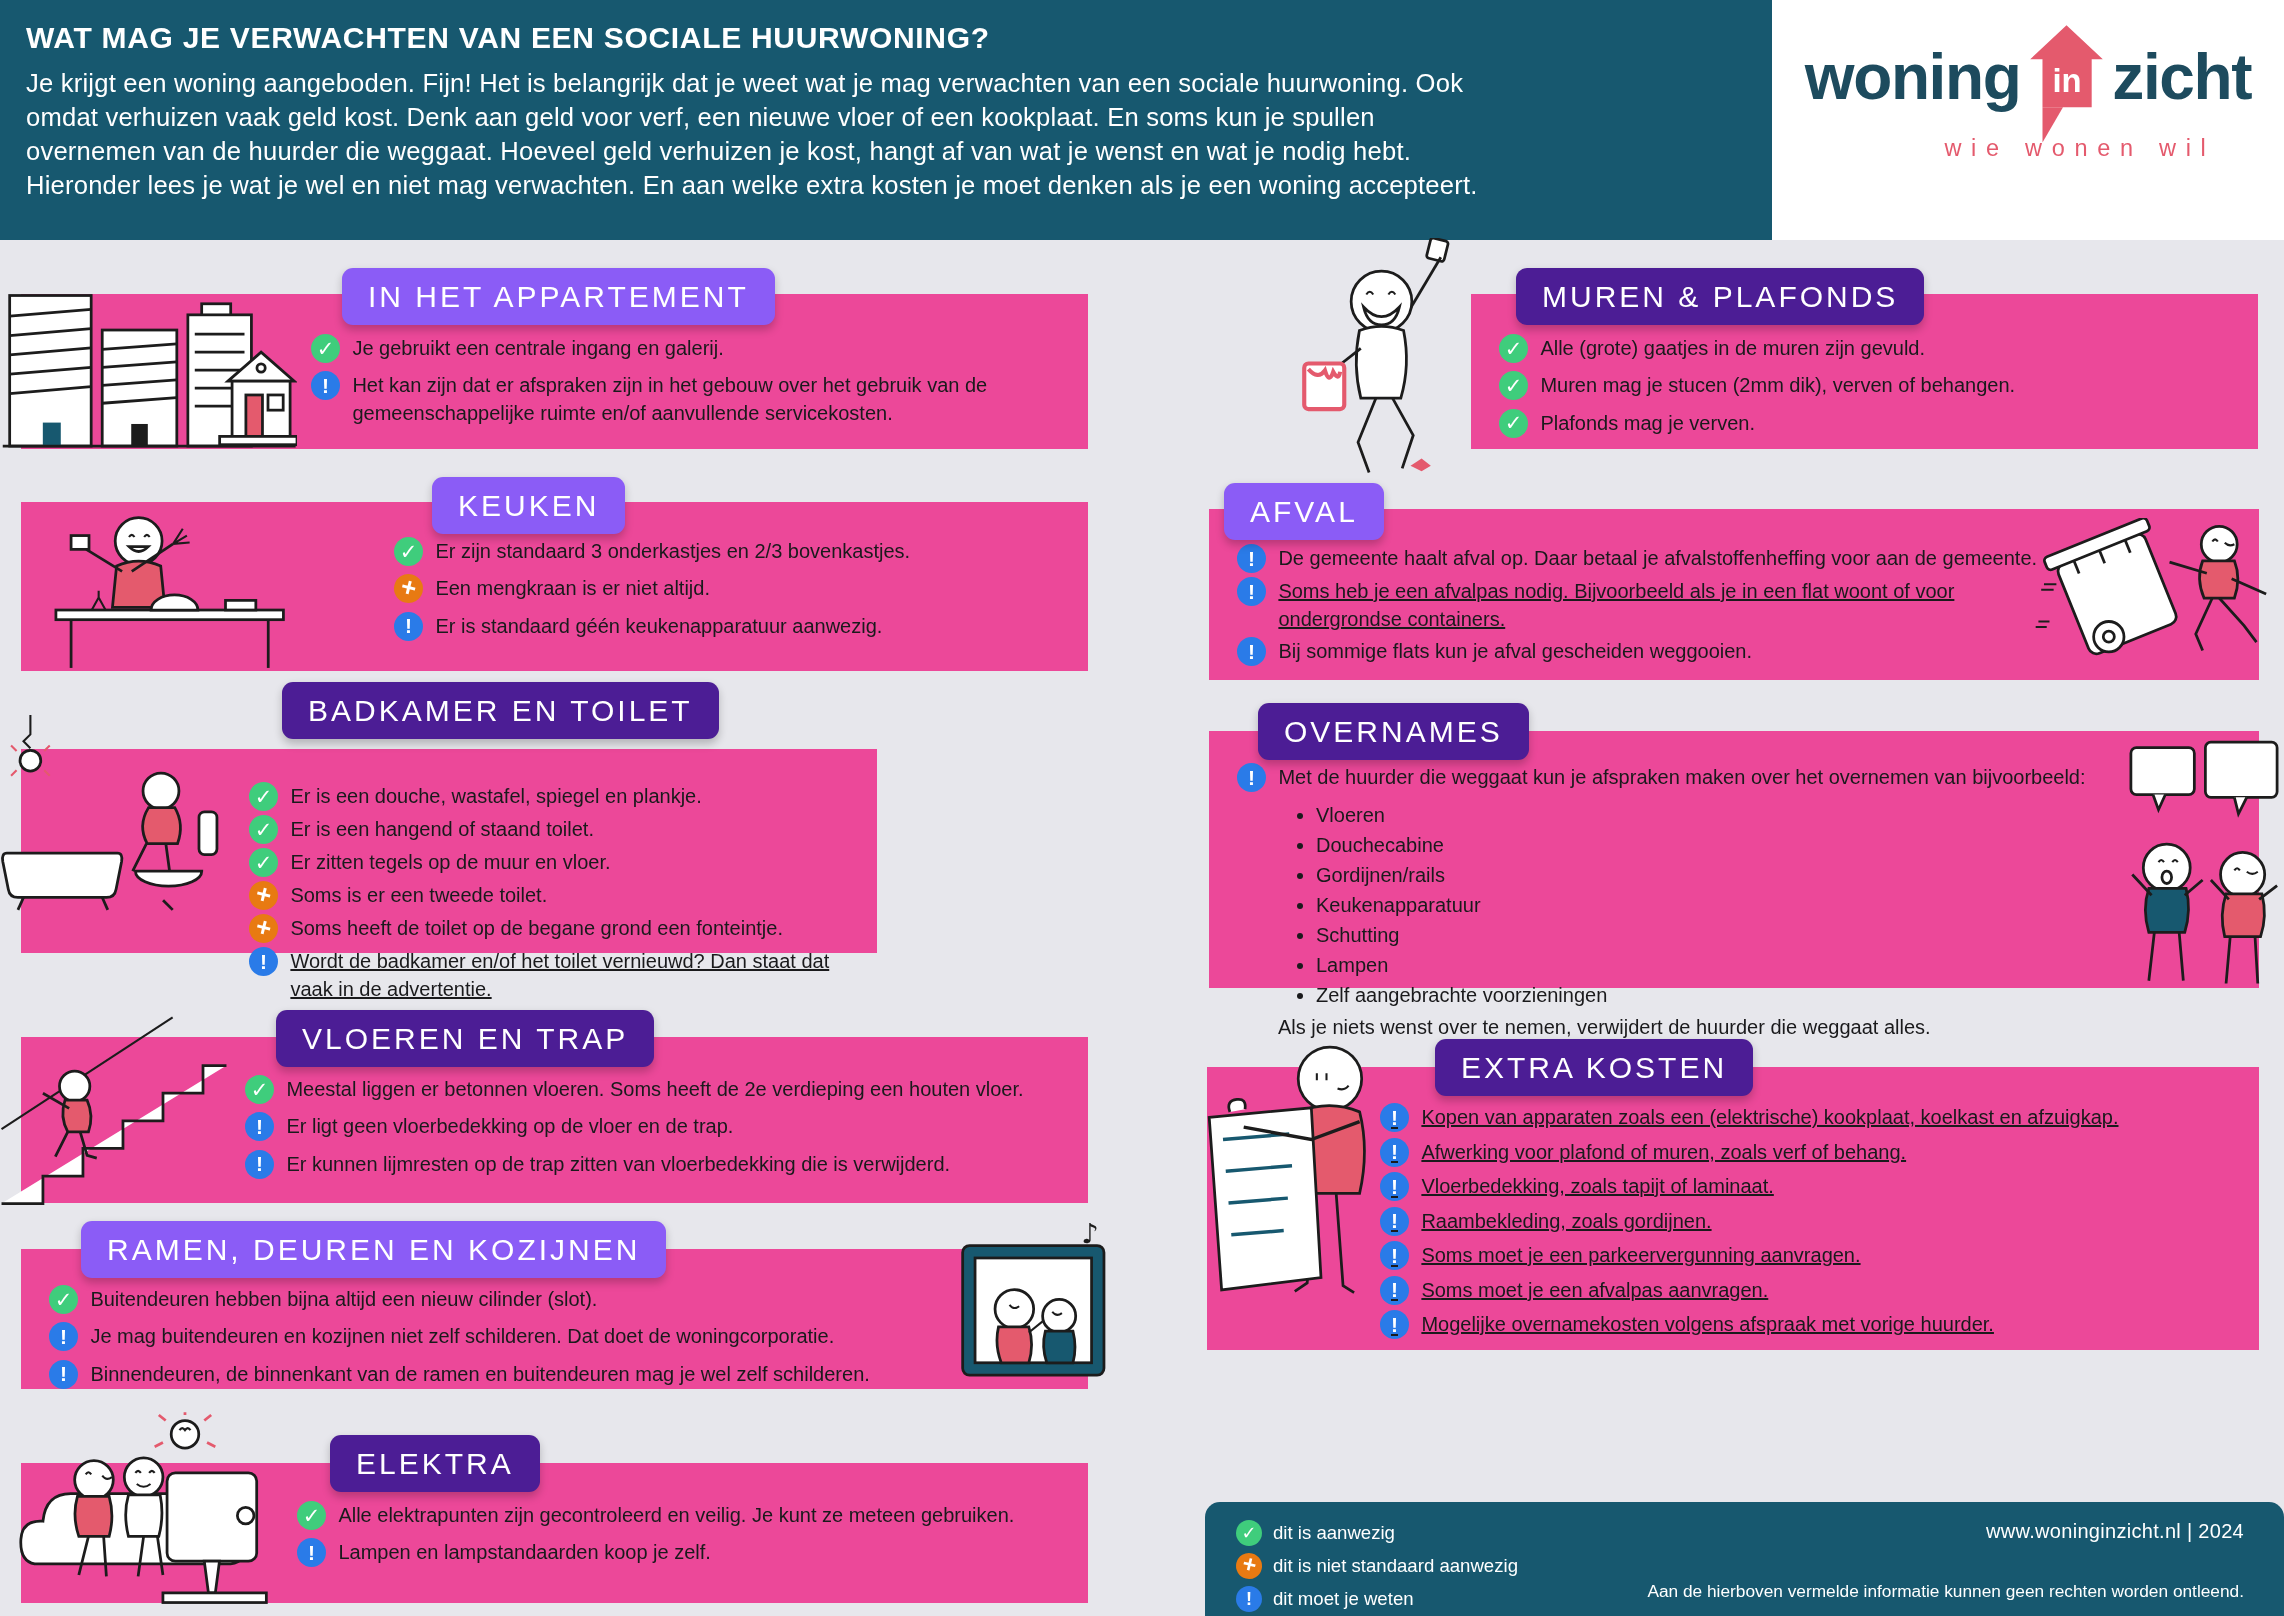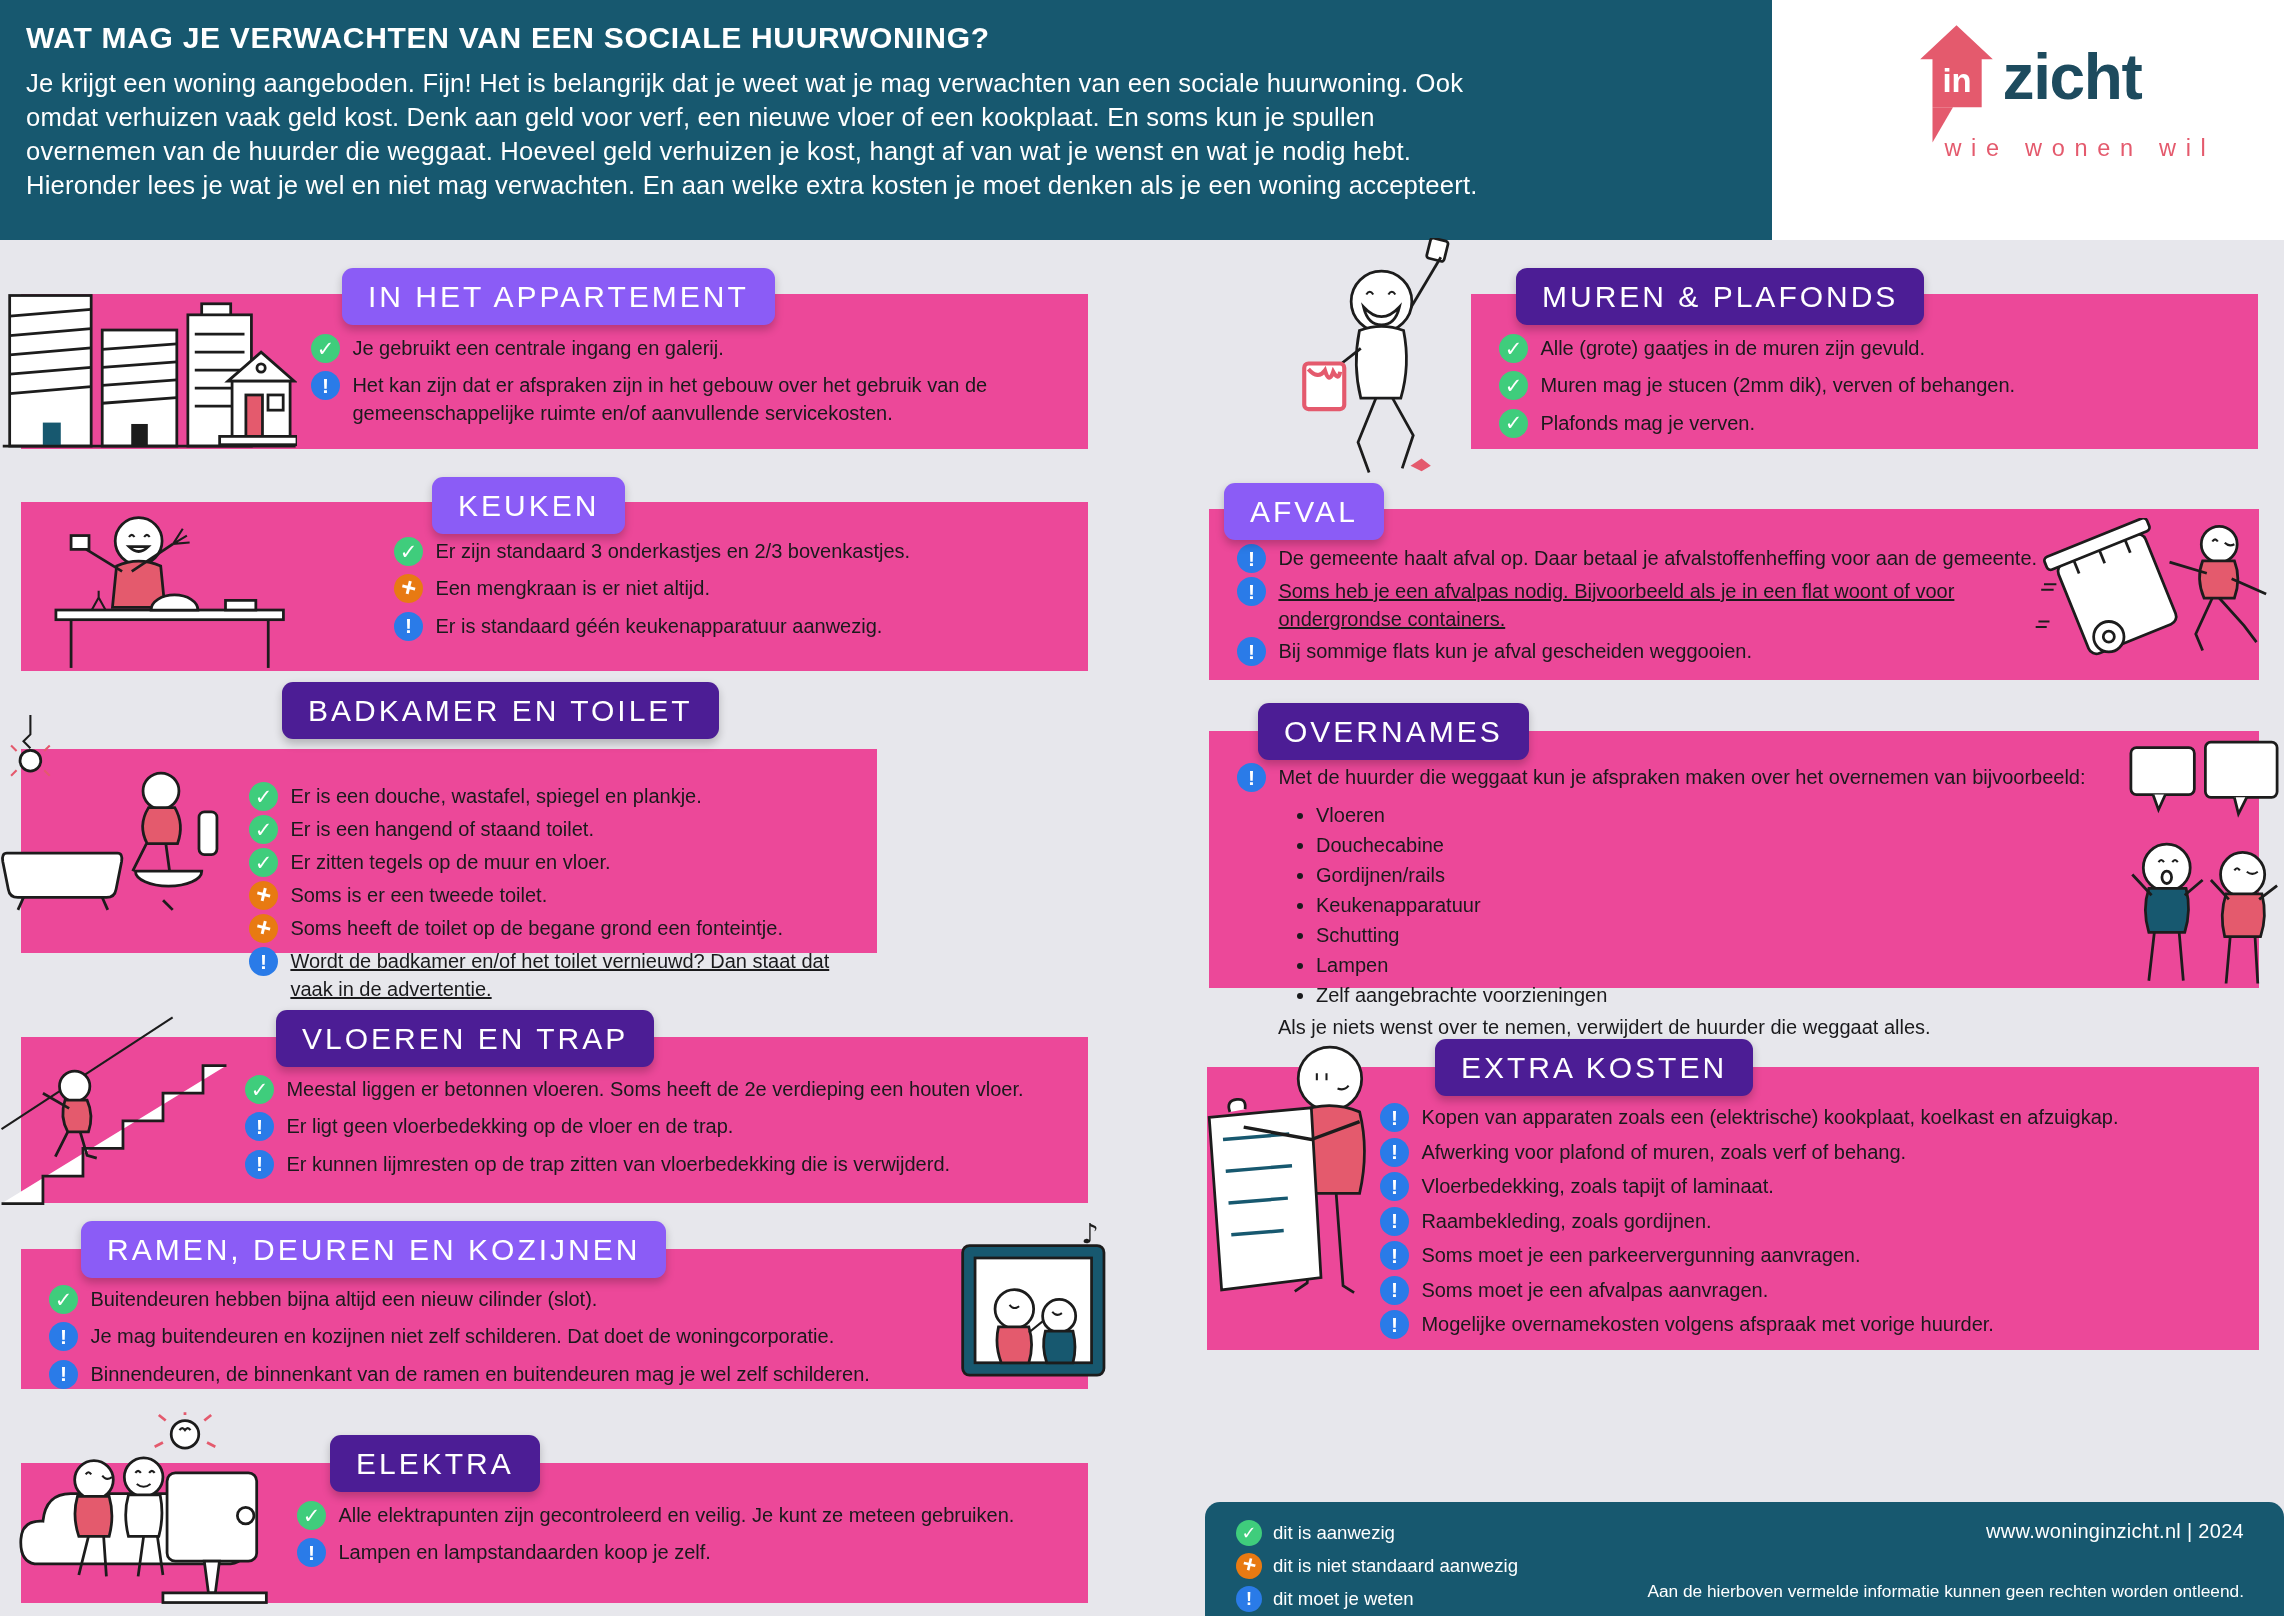--- a/index.html
+++ b/index.html
@@ -47,21 +47,21 @@
   .card-badkamer{left:21px;top:749px;width:856px;height:204px;padding:33px 21px 0 228px;}
   .card-badkamer .item{margin-bottom:4.1px;}
   .card-vloeren{left:21px;top:1037px;width:1067px;height:166px;padding:38px 14px 0 224px;}
   .card-ramen{left:21px;top:1249px;width:1067px;height:140px;padding:36px 159px 0 28px;}
   .card-elektra{left:21px;top:1463px;width:1067px;height:140px;padding:38px 21px 0 276px;}
   .card-muren{left:1471px;top:294px;width:787px;height:155px;padding:40px 21px 0 28px;}
   .card-afval{left:1209px;top:509px;width:1050px;height:171px;padding:35px 124px 0 28px;}
   .card-afval .item{margin-bottom:4.1px;}
   .card-overnames{left:1209px;top:731px;width:1050px;height:257px;padding:32px 166px 0 28px;}
   .card-extra{left:1207px;top:1067px;width:1052px;height:283px;padding:36px 28px 0 173px;}
-  .card-extra .item{margin-bottom:5.5px;}
+  .card-extra .item{margin-bottom:5.5px;text-decoration:underline;}
 
   .bullets{margin:4.1px 0 2.8px 79px;padding:0;list-style:disc;color:#1a1a1c;}
   .bullets li{font-size:20px;line-height:30px;}
   .closing{margin-left:41px;font-size:20px;line-height:28px;color:#1a1a1c;}
 
   
   .footer{position:absolute;left:1205px;top:1502px;width:1079px;height:114px;background:#17586f;
           border-radius:15px 15px 0 0;z-index:2;box-sizing:border-box;padding:18px 0 0 31px;}
   .legend-item{display:flex;align-items:center;gap:11px;margin-bottom:7px;color:#fff;font-size:18.6px;}
   .legend-item .ic{flex:0 0 26px;width:26px;height:26px;}
@@ -93,20 +93,21 @@
     <h1>WAT MAG JE VERWACHTEN VAN EEN SOCIALE HUURWONING?</h1>
     <div class="intro-line">Je krijgt een woning aangeboden. Fijn! Het is belangrijk dat je weet wat je mag verwachten van een sociale huurwoning. Ook</div>
     <div class="intro-line">omdat verhuizen vaak geld kost. Denk aan geld voor verf, een nieuwe vloer of een kookplaat. En soms kun je spullen</div>
     <div class="intro-line">overnemen van de huurder die weggaat. Hoeveel geld verhuizen je kost, hangt af van wat je wenst en wat je nodig hebt.</div>
     <div class="intro-line">Hieronder lees je wat je wel en niet mag verwachten. En aan welke extra kosten je moet denken als je een woning accepteert.</div>
   </div>
 
   <div class="logo-panel">
     <div class="logo">
       <div class="logo-row">
+        <span class="logo-word">woning</span>
         <svg class="logo-house" viewBox="0 0 130 210">
           <path d="M65 4 L127 62 L108 62 L108 144 L24 144 L24 62 L3 62 Z" fill="#e45a6d"></path>
           <path d="M24 144 L24 204 L59 144 Z" fill="#e45a6d"></path>
           <text x="66" y="118" text-anchor="middle" font-size="56" font-weight="bold" fill="#ffffff" font-family="Liberation Sans, sans-serif">in</text>
         </svg>
         <span class="logo-word">zicht</span>
       </div>
       <div class="logo-tagline">wie wonen wil</div>
     </div>
   </div>

